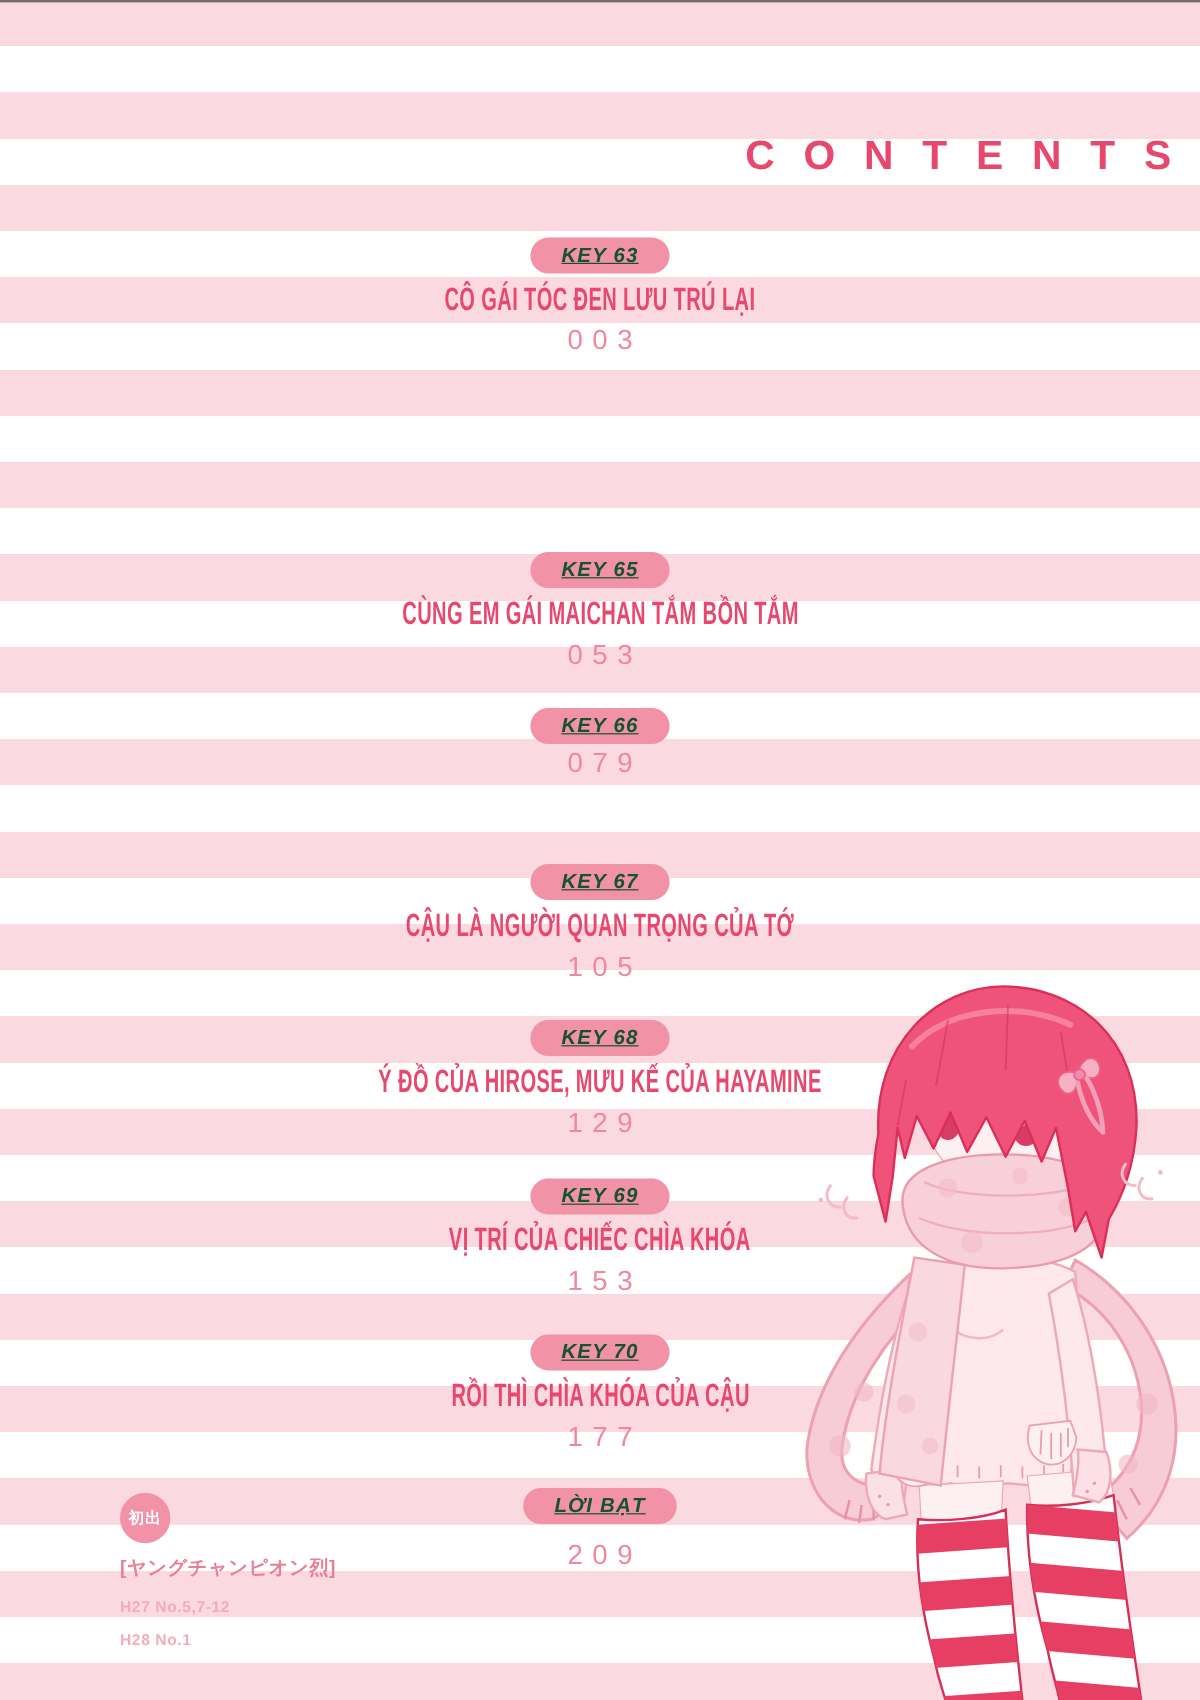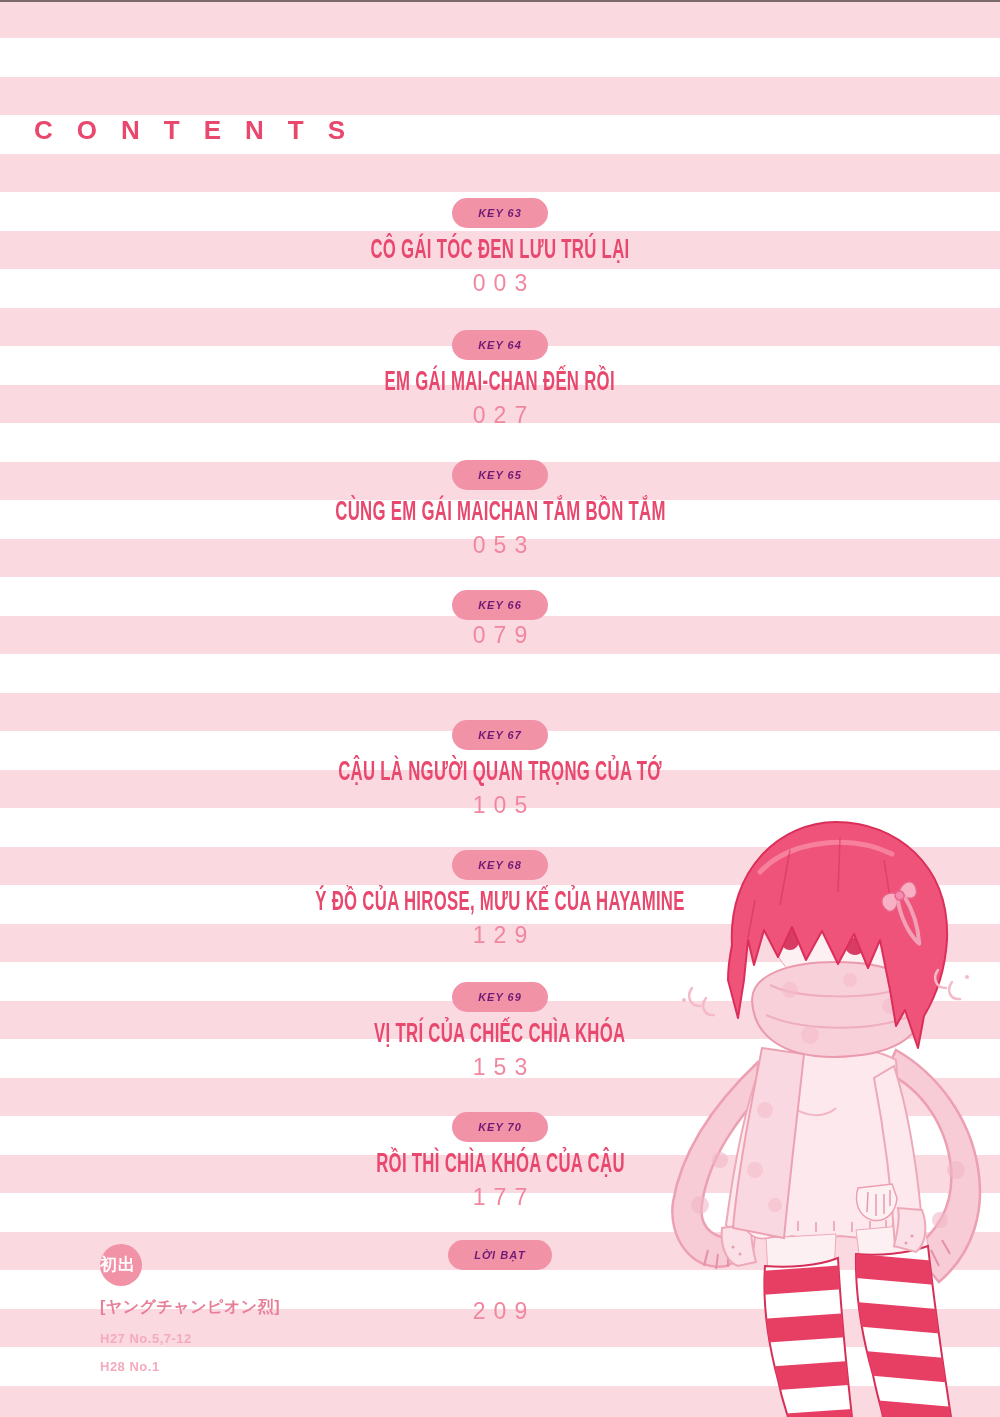--- a/index.html
+++ b/index.html
@@ -12,64 +12,65 @@
     background:repeating-linear-gradient(to bottom,
       var(--stripe-pink,#fbd9e1) 0px, var(--stripe-pink,#fbd9e1) 38.5px,
       #ffffff 38.5px, #ffffff 77px);
   }
   .top-edge{
     position:absolute;top:0;left:0;right:0;height:2px;
     background:#5a4f4c;opacity:.8;
   }
   .contents-title{
     position:absolute;top:109px;left:0;width:100%;
-    margin:0;text-align:left;
-    font-size:26px;font-weight:600;line-height:42px;
+    margin:0;text-align:right;
+    font-size:34px;font-weight:600;line-height:42px;
     letter-spacing:24px;padding-left:34px;box-sizing:border-box;
     color:var(--accent,#e8506e);
   }
   .entry{
     position:absolute;left:0;width:100%;text-align:center;
   }
   .badge{
     display:inline-block;
     background:var(--badge-pink,#f192a7);
-    color:#701a75;
+    color:#14532d;
     border-radius:16px;
     height:30px;line-height:30px;
     padding:0 26px;
-    font-size:11px;font-weight:bold;font-style:italic;
+    font-size:17px;font-weight:bold;font-style:italic;
     letter-spacing:1px;
+    text-decoration:underline;
   }
   .entry-title{margin-top:3px;line-height:37px;height:37px;text-align:center;}
   .entry-title span{
     display:inline-block;
     font-size:27px;font-weight:800;
     color:var(--accent,#e8486d);
     white-space:nowrap;
     transform:scaleX(0.62);
     transform-origin:center center;
     letter-spacing:0.5px;
   }
   .entry-page{
     margin-top:2px;line-height:26px;
     font-size:23px;font-weight:400;
     letter-spacing:8px;padding-left:8px;
     color:var(--page-number-pink,#f0879e);
   }
-  .entry.no-title .entry-page{margin-top:28px;}
+  .entry.no-title .entry-page{margin-top:12px;}
   .footer{
     position:absolute;left:100px;top:1244px;width:260px;
     text-align:left;
   }
   .footer-badge{
     width:42px;height:42px;border-radius:50%;
     background:var(--badge-pink,#f192a7);
-    color:#fff;font-size:17px;font-weight:bold;
-    line-height:42px;letter-spacing:1px;
+    color:#fff;font-size:13px;font-weight:bold;
+    line-height:42px;text-align:center;letter-spacing:1px;
   }
   .footer-line1{
     margin-top:11px;font-size:16px;font-weight:bold;
     color:#e87e97;letter-spacing:0.5px;
   }
   .footer-line2,.footer-line3{
     margin-top:13px;font-size:13px;font-weight:bold;
     color:var(--footer-text-pink,#f3abbd);letter-spacing:0.5px;
   }
   .girl{position:absolute;left:640px;top:810px;}
@@ -81,25 +82,20 @@
   <div class="top-edge"></div>
 
   <h1 class="contents-title">CONTENTS</h1>
 
   <div class="entry" style="top:198px">
     <div><span class="badge">KEY 63</span></div>
     <div class="entry-title"><span>CÔ GÁI TÓC ĐEN LƯU TRÚ LẠI</span></div>
     <div class="entry-page">003</div>
   </div>
 
-  <div class="entry" style="top:330px">
-    <div><span class="badge">KEY 64</span></div>
-    <div class="entry-title"><span>EM GÁI MAI-CHAN ĐẾN RỒI</span></div>
-    <div class="entry-page">027</div>
-  </div>
 
   <div class="entry" style="top:460px">
     <div><span class="badge">KEY 65</span></div>
     <div class="entry-title"><span>CÙNG EM GÁI MAICHAN TẮM BỒN TẮM</span></div>
     <div class="entry-page">053</div>
   </div>
 
   <div class="entry" style="top:590px">
     <div><span class="badge">KEY 66</span></div>
     <div class="entry-page">079</div>

